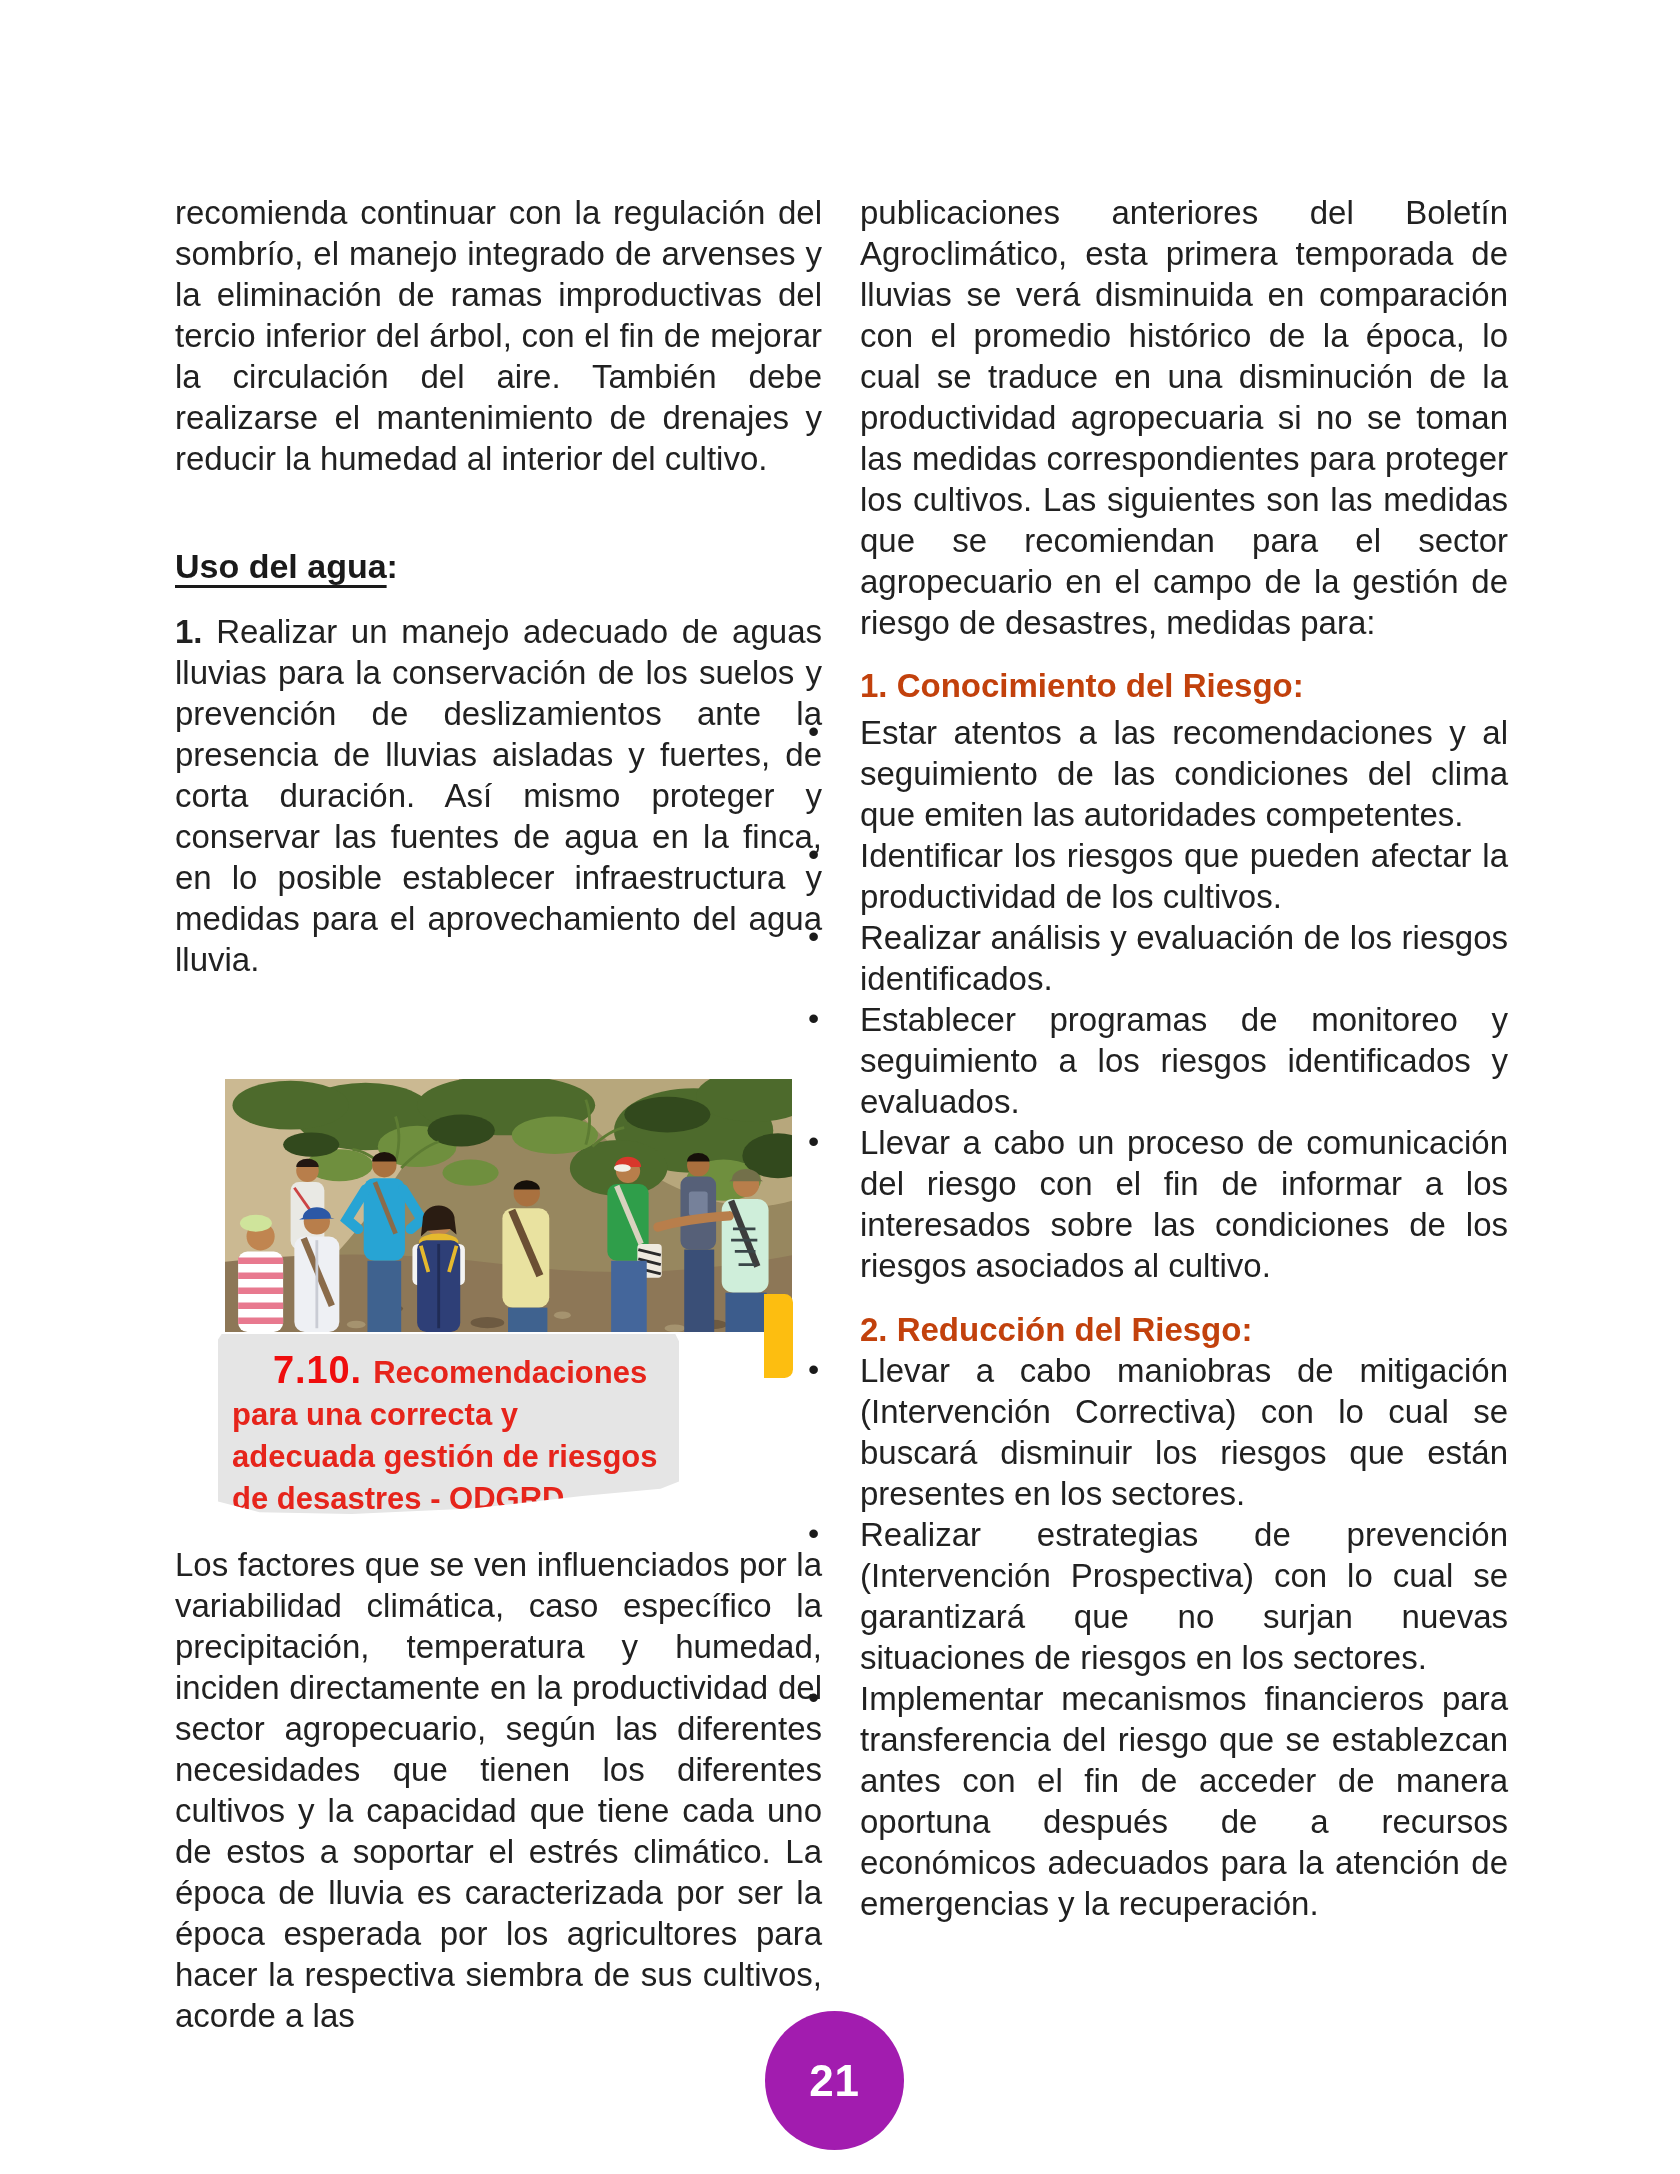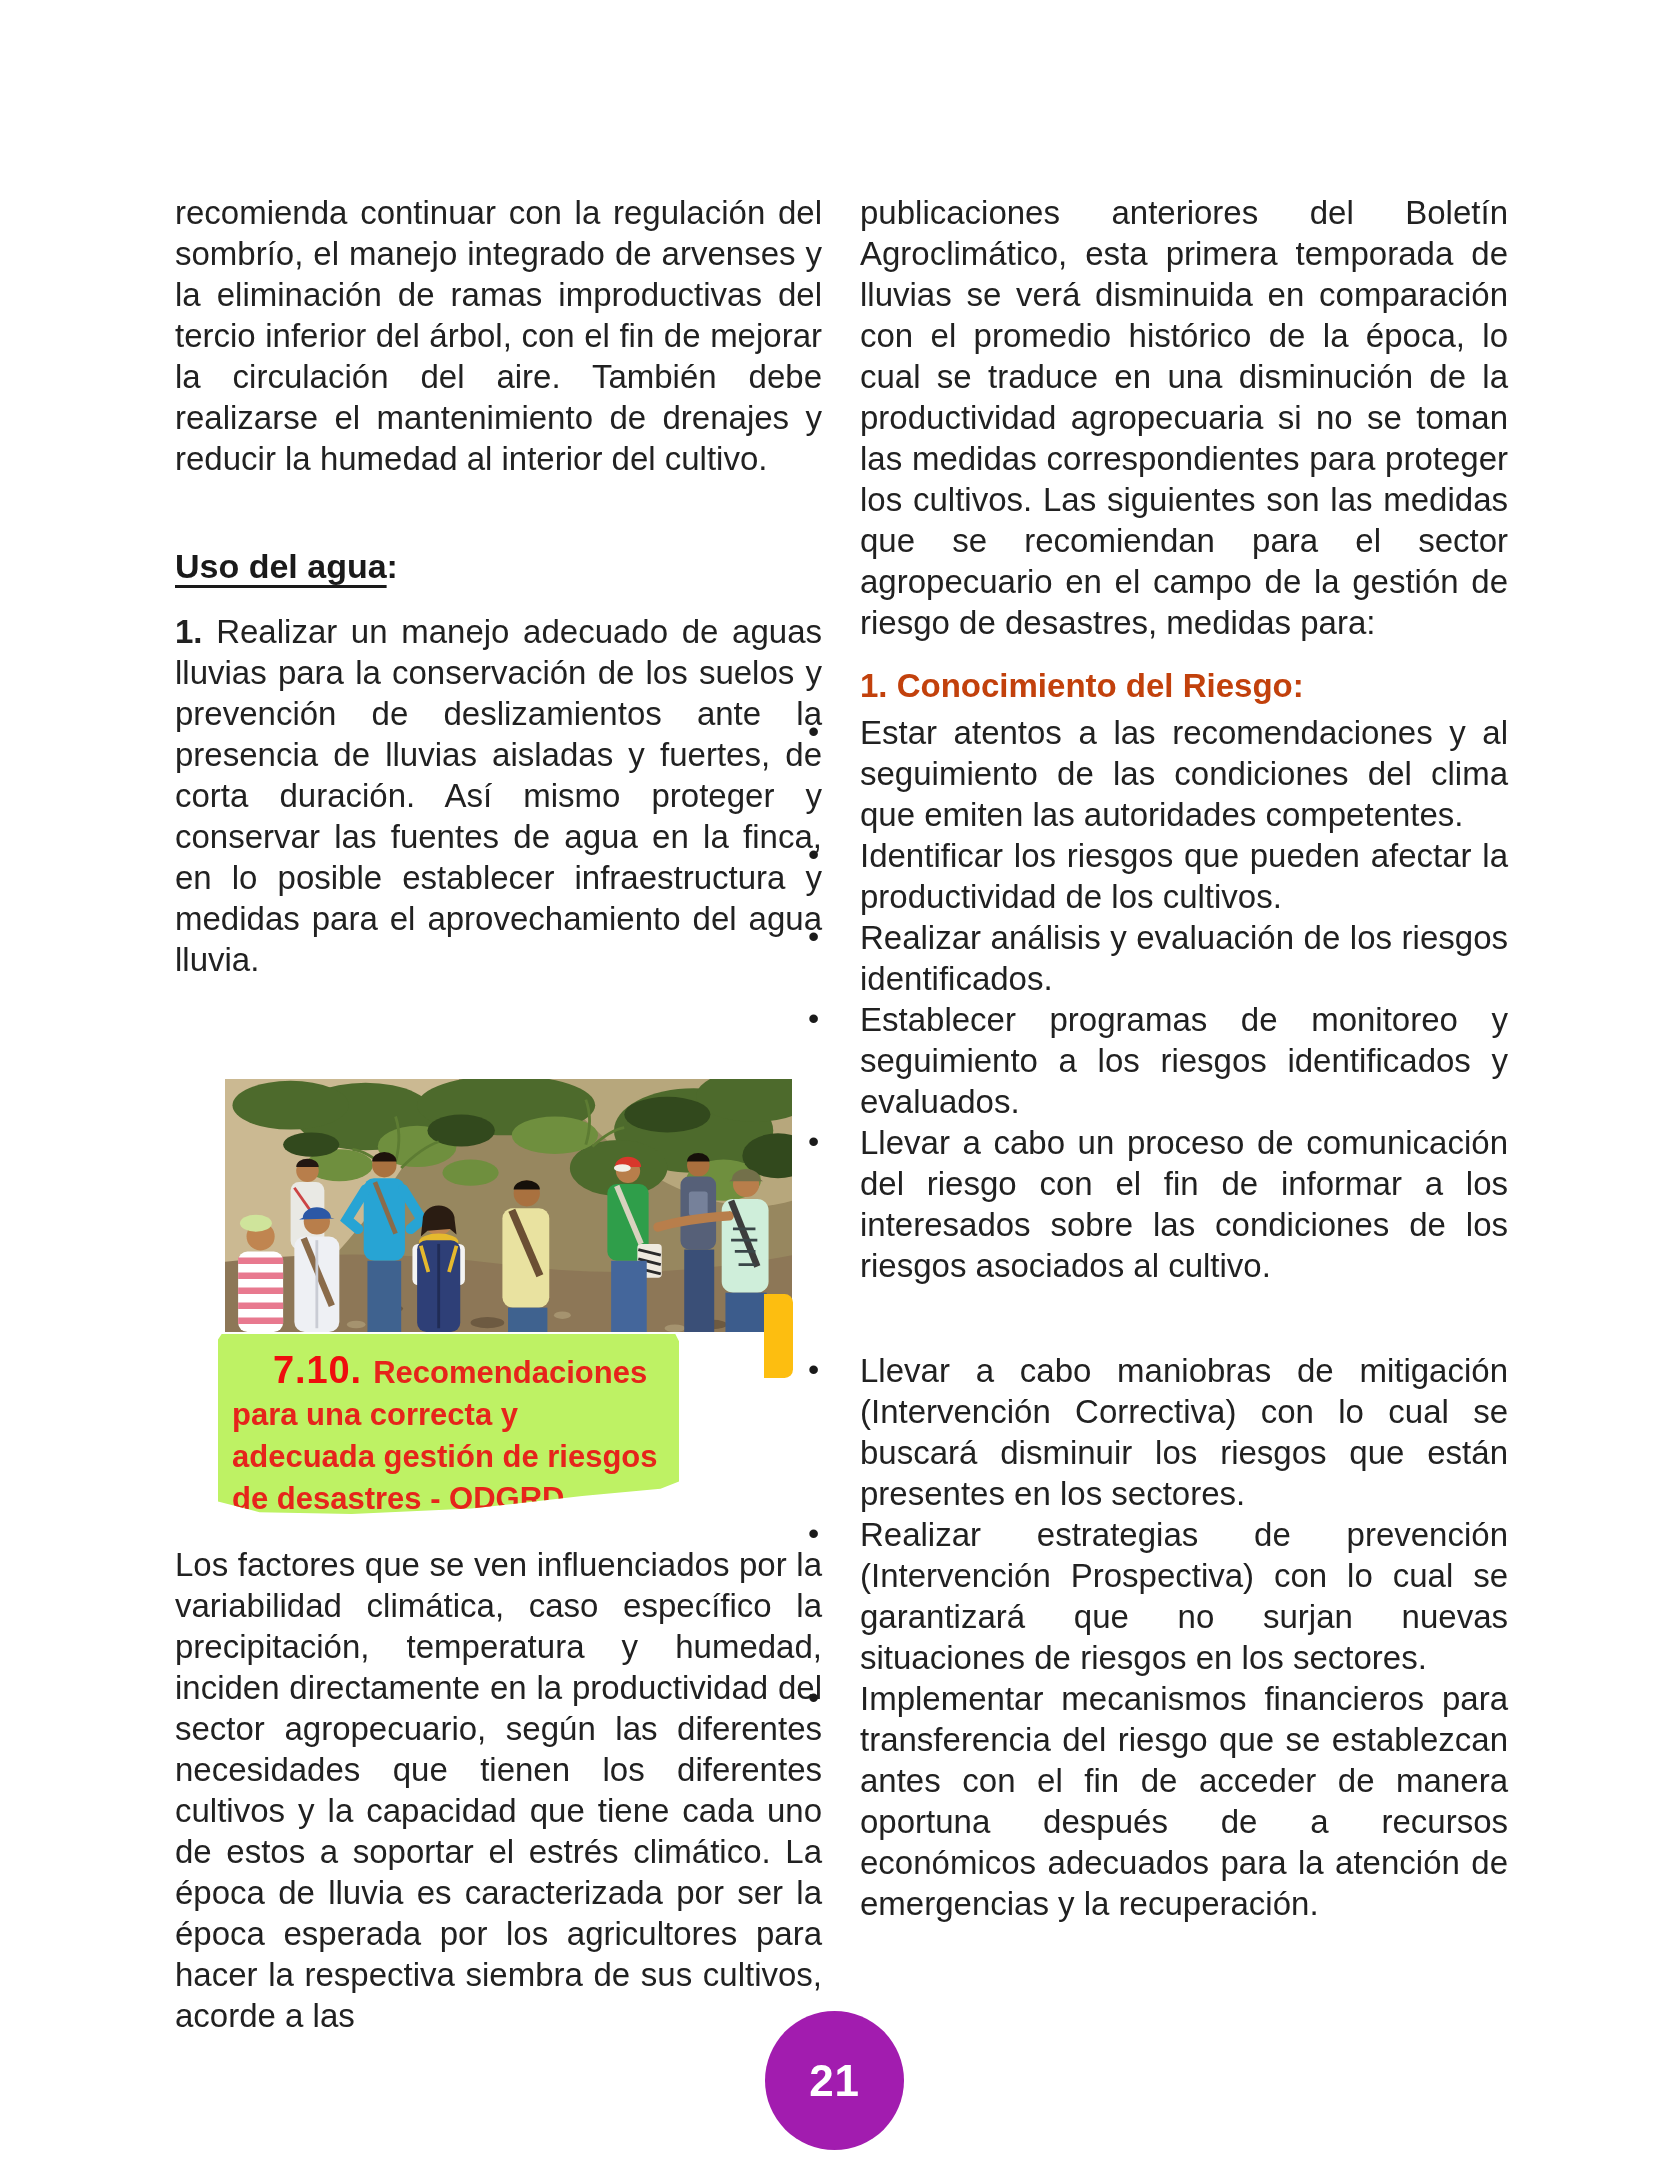--- a/index.html
+++ b/index.html
@@ -13,21 +13,21 @@
   .body-text{font-size:33px;line-height:41px;text-align:justify;color:#212121;}
   .bold{font-weight:700;}
   .doc-heading{font-size:34px;line-height:41px;font-weight:700;color:#1a1a1a;}
   .doc-heading .underlined{text-decoration:underline;text-decoration-thickness:2.8px;text-underline-offset:6.6px;}
   .sec-heading{font-size:33px;line-height:41px;font-weight:700;color:#c2410c;}
   .attribution{font-size:23.4px;line-height:29px;font-weight:700;text-align:justify;color:#3f3f3f;}
   .email-link{color:#2471b9;text-decoration:underline;font-weight:700;cursor:pointer;}
   .photo-frame{position:absolute;left:225px;top:1079px;width:567px;height:253px;}
   .photo-frame svg{display:block;width:100%;height:100%;}
   .banner{
-    position:absolute;left:218px;top:1334px;width:461px;height:180px;background:#bef264;
+    position:absolute;left:218px;top:1334px;width:461px;height:180px;background:#e5e5e5;
     clip-path:polygon(0.8% 0%,99.2% 0%,100% 4%,100% 82%,96% 86%,79% 90%,55% 97%,29% 100%,9% 99%,0% 93%,0% 3%);
     box-sizing:border-box;padding:15px 17px 0 14px;
   }
   .banner-p{margin:0;font-weight:700;color:#e6241b;font-size:31px;line-height:42px;text-indent:41px;}
   .banner-num{font-size:38px;color:#ef0d0d;margin-right:11.2px;letter-spacing:0.9px;}
   .banner-frag{position:absolute;left:764px;top:1294px;width:29px;height:84px;background:#fdbe10;border-radius:0 8.4px 8.4px 0;}
   .list{margin:0;padding:0;}
   .li{position:relative;font-size:33px;line-height:41px;text-align:justify;color:#212121;}
   .li .bullet{position:absolute;left:-52px;top:-0.9px;font-size:32px;color:#1a1a1a;}
   .page-badge{
@@ -186,20 +186,21 @@
   <div class="blk rc sec-heading" style="top:665px;">1. Conocimiento del Riesgo:</div>
 
   <div class="blk rc list" style="top:712px;">
     <div class="li"><span class="bullet">•</span><span>Estar atentos a las recomendaciones y al seguimiento de las condiciones del clima que emiten las autoridades competentes.</span></div>
     <div class="li"><span class="bullet">•</span><span>Identificar los riesgos que pueden afectar la productividad de los cultivos.</span></div>
     <div class="li"><span class="bullet">•</span><span>Realizar análisis y evaluación de los riesgos identificados.</span></div>
     <div class="li"><span class="bullet">•</span><span>Establecer programas de monitoreo y seguimiento a los riesgos identificados y evaluados.</span></div>
     <div class="li"><span class="bullet">•</span><span>Llevar a cabo un proceso de comunicación del riesgo con el fin de informar a los interesados sobre las condiciones de los riesgos asociados al cultivo.</span></div>
   </div>
 
+  <div class="blk rc sec-heading" style="top:1309px;">2. Reducción del Riesgo:</div>
 
   <div class="blk rc list" style="top:1350px;">
     <div class="li"><span class="bullet">•</span><span>Llevar a cabo maniobras de mitigación (Intervención Correctiva) con lo cual se buscará disminuir los riesgos que están presentes en los sectores.</span></div>
     <div class="li"><span class="bullet">•</span><span>Realizar estrategias de prevención (Intervención Prospectiva) con lo cual se garantizará que no surjan nuevas situaciones de riesgos en los sectores.</span></div>
     <div class="li"><span class="bullet">•</span><span>Implementar mecanismos financieros para transferencia del riesgo que se establezcan antes con el fin de acceder de manera oportuna después de a recursos económicos adecuados para la atención de emergencias y la recuperación.</span></div>
   </div>
 
   <div class="page-badge">
     <span>21</span>
   </div>

